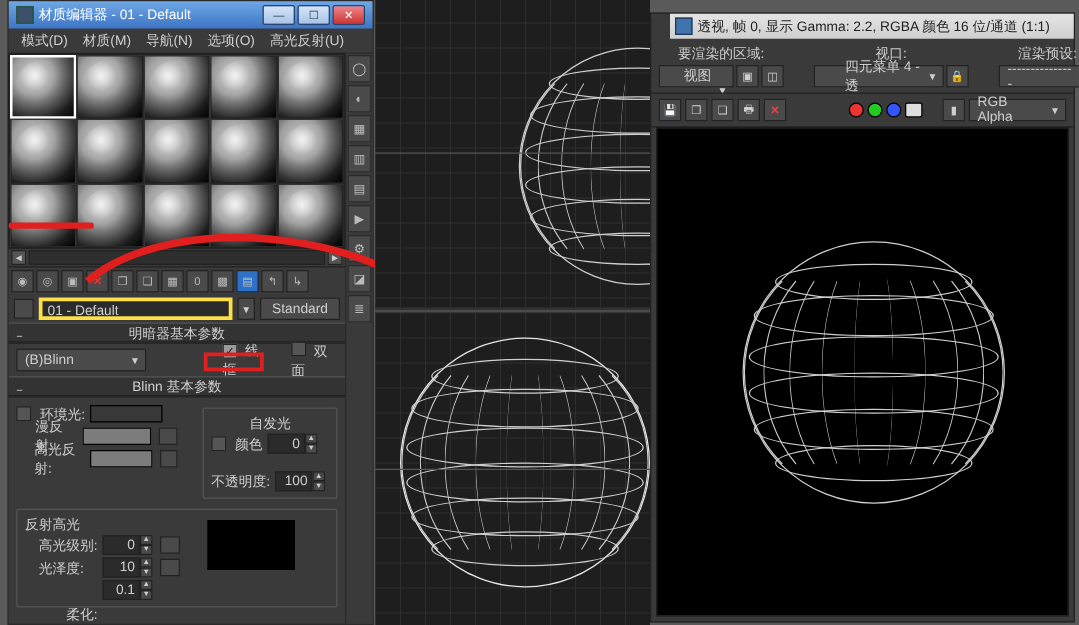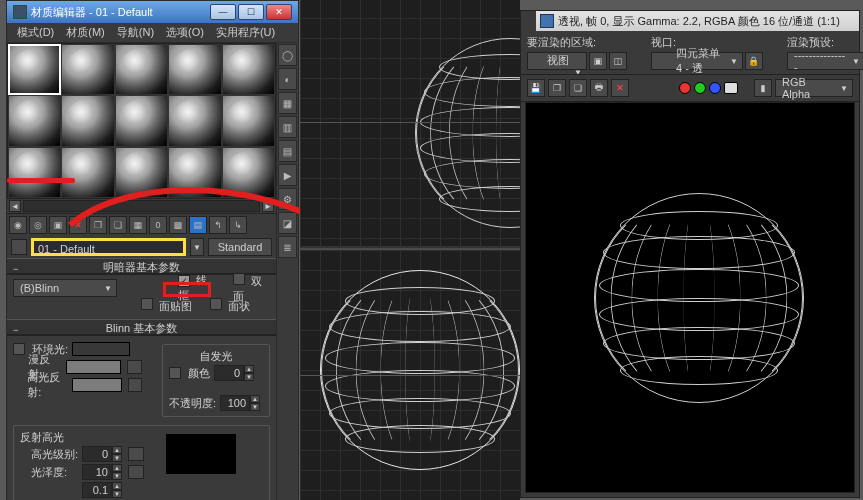--- a/index.html
+++ b/index.html
@@ -113,21 +113,21 @@
   .wiresphere b.l3{ transform:scaleX(.4);}  .wiresphere b.l4{ transform:scaleX(.15);}
 
   
   .render-win { position:absolute; left:520px; top:10px; width:340px; height:488px;
                 border:1px solid #222; background:#3a3a3a; display:flex; flex-direction:column; }
   .render-title { background:linear-gradient(#e4e4e4,#cfcfcf); color:#222; height:20px;
                   display:flex; align-items:center; padding:0 4px;margin-left:15px; }
   .render-title .icon { width:14px;height:14px;background:#4173ad;margin-right:4px;border:1px solid #235; }
   .render-bar1 { display:flex; gap:24px; padding:4px 6px 0; }
   .render-bar1 .col { display:flex; flex-direction:column; gap:2px; }
-  .render-bar1 .hdr { color:#cfcfcf; }
+  .render-bar1 .hdr { color:#cfcfcf;text-align:center; }
   .render-bar1 .line { display:flex; align-items:center; gap:2px; }
 
   .render-bar2 { display:flex; align-items:center; gap:3px; padding:4px 6px;
                  border-top:1px solid #222; border-bottom:1px solid #222; margin-top:4px; }
   .rb-btn { width:18px;height:18px;border:1px solid #222;background:#4a4a4a;
             display:flex;align-items:center;justify-content:center;font-size:9px;color:#cfcfcf; }
   .rb-x { color:#e44; font-weight:bold; }
   .dot { width:12px;height:12px;border:1px solid #000;border-radius:50%; }
   .dot.r{background:#e33;} .dot.g{background:#2c2;} .dot.b{background:#35f;}
   .dot.w{background:#ddd;border-radius:2px;width:14px;}
@@ -146,21 +146,21 @@
     <span class="win-btn">—</span>
     <span class="win-btn">☐</span>
     <span class="win-btn close">✕</span>
   </div>
 
   <div class="mat-menu">
     <span>模式(D)</span>
     <span>材质(M)</span>
     <span>导航(N)</span>
     <span>选项(O)</span>
-    <span>实用程序(U)</span>
+    <span>高光反射(U)</span>
   </div>
 
   <div class="mat-body">
     <div class="slot-area">
       <div class="slot-grid">
         <div class="slot selected"></div>
         <div class="slot"></div>
         <div class="slot"></div>
         <div class="slot"></div>
         <div class="slot"></div>
@@ -216,30 +216,20 @@
           <div style="display:flex; gap:18px;padding-left:46px;">
             <label class="lbl">
               <span class="cb checked"></span>
               <span>线框</span>
             </label>
             <label class="lbl">
               <span class="cb"></span>
               <span>双面</span>
             </label>
           </div>
-        </div>
-        <div class="row" style="gap:18px; padding-left:128px;">
-          <label class="lbl">
-            <span class="cb"></span>
-            <span>面贴图</span>
-          </label>
-          <label class="lbl">
-            <span class="cb"></span>
-            <span>面状</span>
-          </label>
         </div>
       </div>
 
       <div class="rollout-head">
         <span class="tw">−</span>
         <span>Blinn 基本参数</span>
       </div>
       <div class="params">
         <div style="display:flex; gap:20px;">
           <div style="flex:1;">
@@ -397,21 +387,21 @@
           <span>视图</span>
             <span class="arr">▼</span>
           </div>
         <div class="rb-btn">▣</div>
         <div class="rb-btn">◫</div>
       </div>
     </div>
     <div class="col">
       <span class="hdr">视口:</span>
       <div class="line">
-        <div class="sel" style="width:92px;padding-left:24px;">
+        <div class="sel" style="width:104px;padding-left:24px;">
           <span>四元菜单 4 - 透</span>
             <span class="arr">▼</span>
           </div>
         <div class="rb-btn">🔒</div>
       </div>
     </div>
     <div class="col">
       <span class="hdr">渲染预设:</span>
       <div class="line">
         <div class="sel" style="width:78px;">

